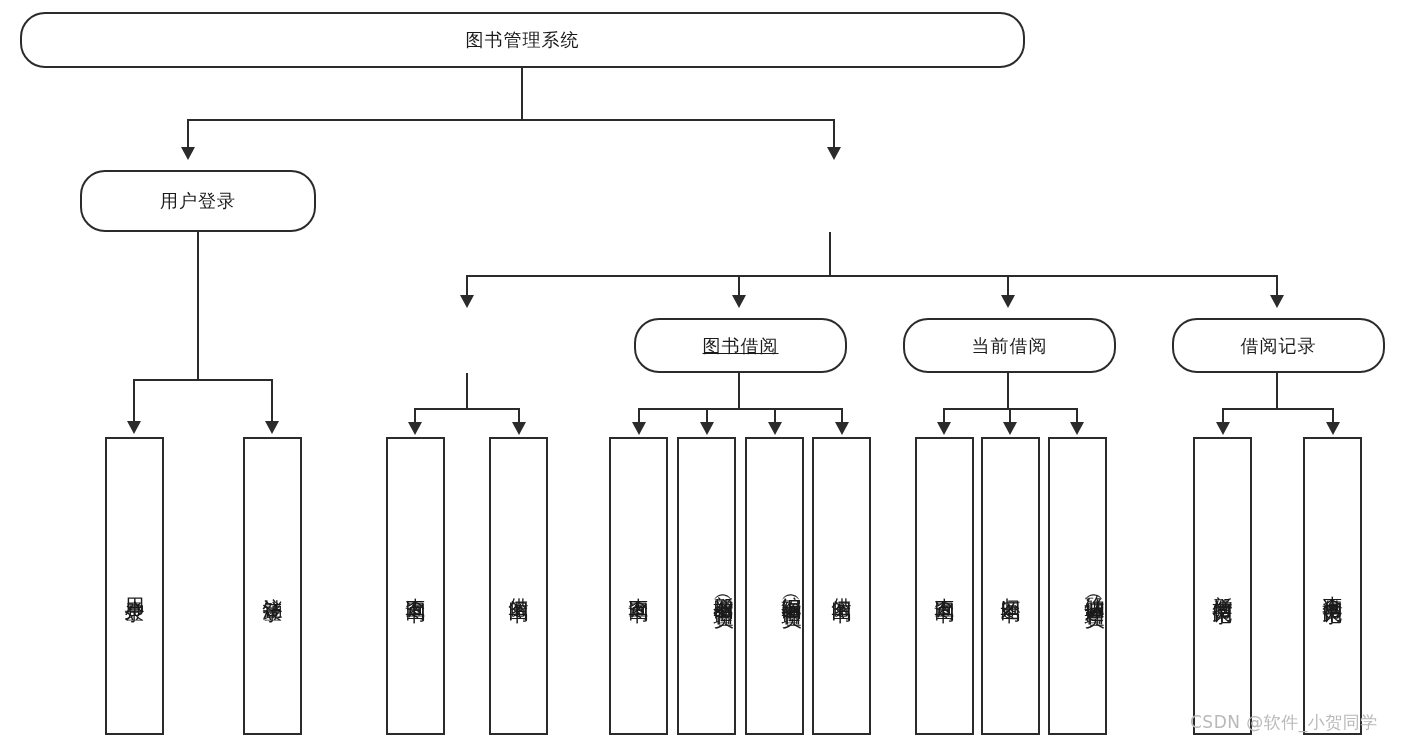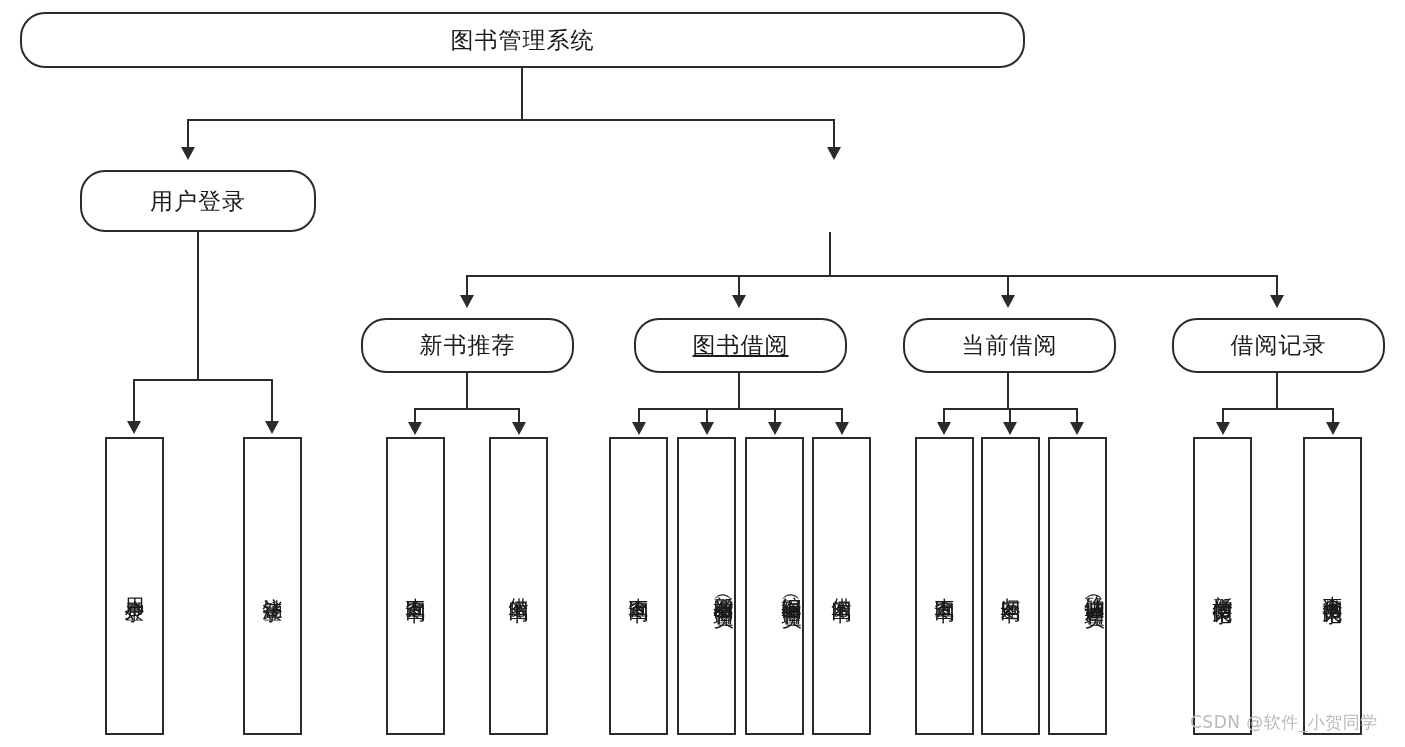--- a/index.html
+++ b/index.html
@@ -21,21 +21,21 @@
     position: absolute;
     box-sizing: border-box;
     border: 2px solid #2b2b2b;
     background: #ffffff;
     display: flex;
     align-items: center;
     justify-content: center;
     color: #1a1a1a;
   }
   .node-h {
-    font-size: 23px;
+    font-size: 18px;
     letter-spacing: 1px;
     white-space: nowrap;
     border-radius: 25px;
   }
   .node-v {
     writing-mode: vertical-rl;
     text-orientation: upright;
     font-size: 20px;
     letter-spacing: 2px;
     align-items: flex-start;
@@ -106,23 +106,20 @@
 
   <div class="edge edge-v" style="left:738px; top:275px; width:2px; height:22px;"></div>
   <div class="arrow" style="left:732px; top:295px;"></div>
 
   <div class="edge edge-v" style="left:1007px; top:275px; width:2px; height:22px;"></div>
   <div class="arrow" style="left:1001px; top:295px;"></div>
 
   <div class="edge edge-v" style="left:1276px; top:275px; width:2px; height:22px;"></div>
   <div class="arrow" style="left:1270px; top:295px;"></div>
 
-  <div class="node node-h" style="left:361px; top:318px; width:213px; height:55px;">
-    <span>新书推荐</span>
-  </div>
 
   <div class="node node-h" style="left:634px; top:318px; width:213px; height:55px;text-decoration:underline;">
     <span>图书借阅</span>
   </div>
 
   <div class="node node-h" style="left:903px; top:318px; width:213px; height:55px;">
     <span>当前借阅</span>
   </div>
 
   <div class="node node-h" style="left:1172px; top:318px; width:213px; height:55px;">

